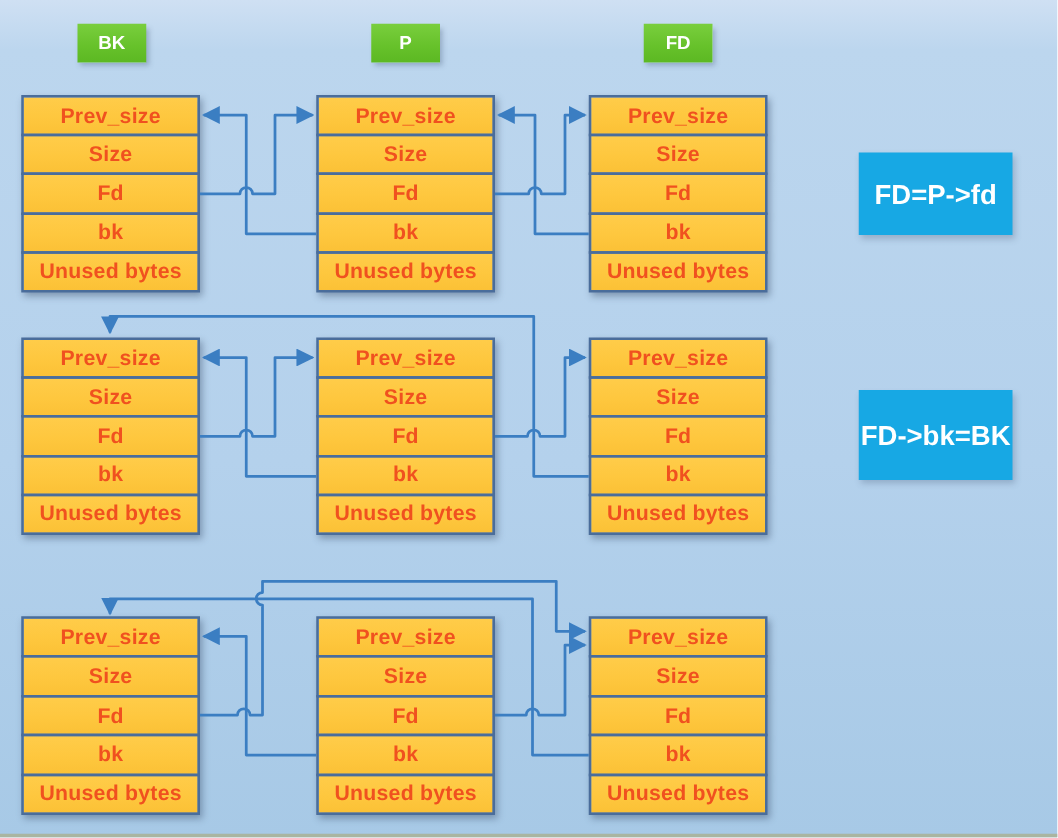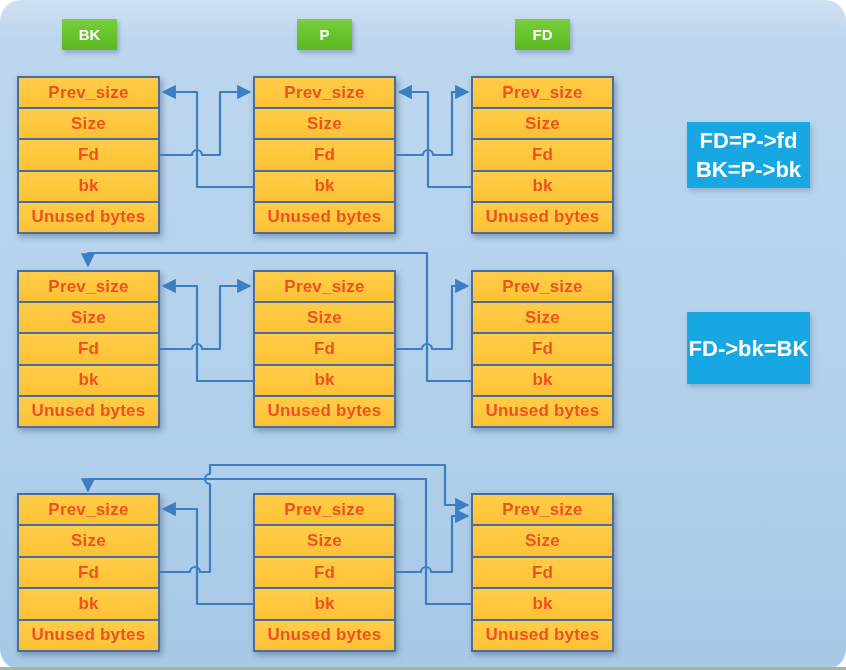--- a/index.html
+++ b/index.html
@@ -3,21 +3,20 @@
 <meta charset="utf-8">
 <style>
   html,body{margin:0;padding:0;}
   body{
     width:846px;height:670px;overflow:hidden;
     font-family:"Liberation Sans",sans-serif;
   }
   .stage{
     position:relative;width:846px;height:670px;
     background:linear-gradient(180deg,#cfe0f3 0%,#bcd6ee 6%,#b4d1ec 55%,#a7c9e6 100%);
-    border-radius:21px;
   }
   .bottom-strip{
     position:absolute;left:0;bottom:0;width:846px;height:3px;
     background:#a9b5a1;
   }
   .tag{
     position:absolute;width:55px;height:31px;
     background:linear-gradient(180deg,#79ce3d 0%,#66c12a 60%,#5cb823 100%);
     color:#fff;font-weight:bold;font-size:15px;
     display:flex;align-items:center;justify-content:center;
@@ -119,21 +118,20 @@
   <div class="chunk" style="left:471px;top:493px;height:159px">
     <div class="cell">Prev_size</div>
     <div class="cell">Size</div>
     <div class="cell">Fd</div>
     <div class="cell">bk</div>
     <div class="cell">Unused bytes</div>
   </div>
 
   <div class="caption" style="top:122px;height:66px">
     <span>FD=P-&gt;fd</span>
-    <span>BK=P-&gt;bk</span>
   </div>
   <div class="caption" style="top:312px;height:72px">
     <span>FD-&gt;bk=BK</span>
   </div>
 
   <svg class="arrows" width="846" height="670" viewBox="0 0 846 670">
     <defs>
       <marker id="ah" viewBox="0 0 10 10" refX="9" refY="5" markerWidth="6.5" markerHeight="6.5" orient="auto-start-reverse">
         <path d="M0,0 L10,5 L0,10 z" fill="#3b7ec2"></path>
       </marker>

